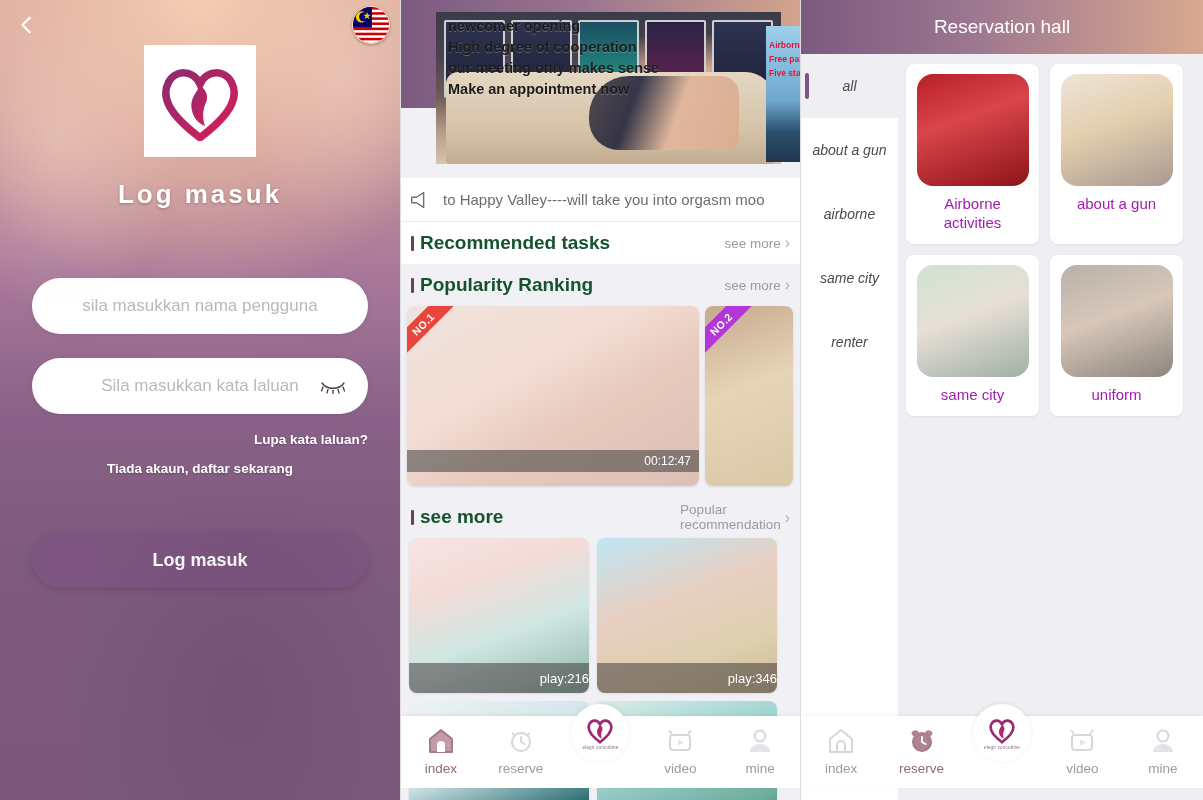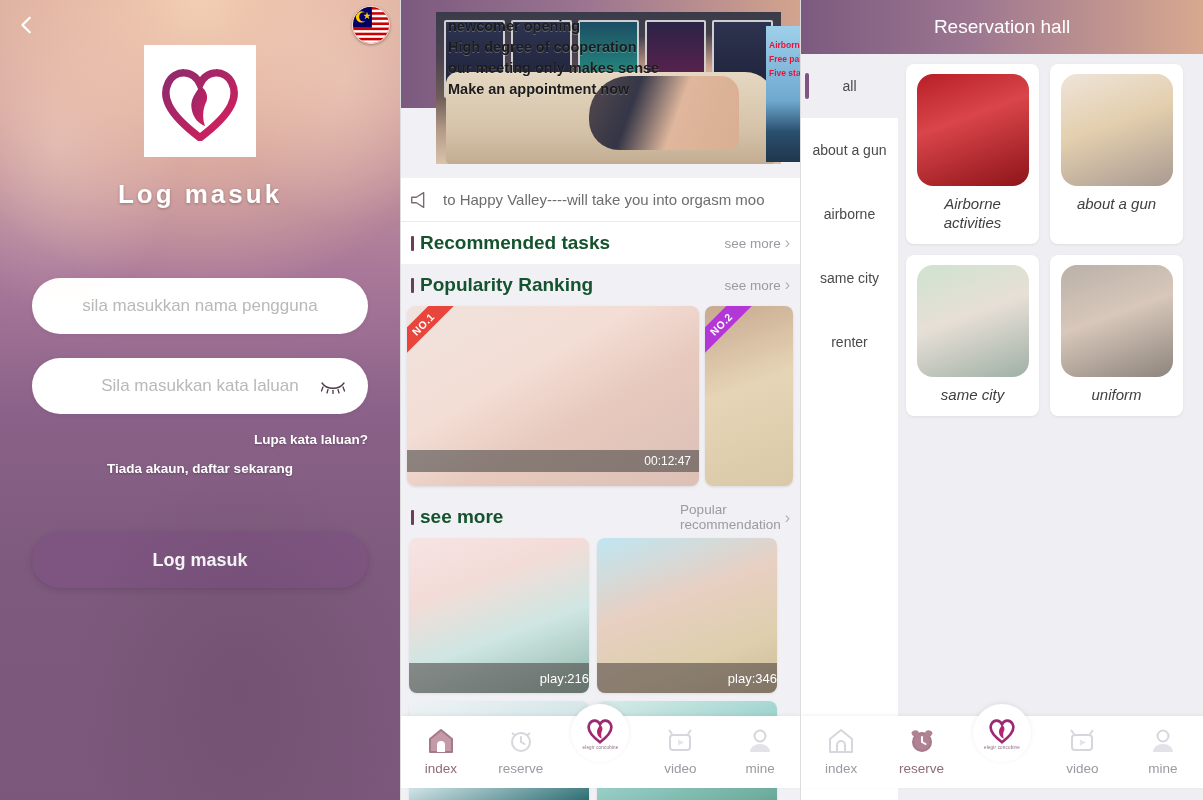--- a/index.html
+++ b/index.html
@@ -178,21 +178,21 @@
   .panel-hall {
     position: relative; width: 403px; height: 800px; background: #eeeef3;
     overflow: hidden; border-left: 1px solid #ddd;
   }
   .hall-head {
     height: 54px; display: flex; align-items: center; justify-content: center;
     background: linear-gradient(90deg,#7c5a7f 0%, #9c7690 42%, #d8a98f 100%);
     color: #fff; font-size: 19px;
   }
   .hall-body { display: flex; height: 746px; }
-  .hall-side { width: 97px; background: #fff; padding-top: 0; }
+  .hall-side { width: 97px; background: #fff; padding-top: 0; font-style: italic; }
   .side-item {
     position: relative; height: 64px; display: flex; align-items: center;
     justify-content: center; font-size: 14px; color: #4a4a4a; text-align: center;
     padding: 0 6px; line-height: 16px;
   }
   .side-item.active { background: #eeeef3; }
   .side-item.active::before {
     content: ""; position: absolute; left: 4px; top: 50%; transform: translateY(-50%);
     width: 4px; height: 26px; background: #7d5580; border-radius: 2px;
   }
@@ -200,21 +200,21 @@
   .hall-grid { display: flex; flex-wrap: wrap; gap: 11px; }
   .hall-card {
     width: 133px; background: #fff; border-radius: 8px; padding: 10px 8px 12px;
     text-align: center; box-shadow: 0 1px 3px rgba(0,0,0,.07);
   }
   .hall-thumb { width: 112px; height: 112px; margin: 0 auto; border-radius: 16px; overflow: hidden; }
   .hall-thumb.t1 { background: linear-gradient(160deg,#b71f26 0%, #d9454a 40%, #8d1419 100%); }
   .hall-thumb.t2 { background: linear-gradient(160deg,#efe4d9 0%, #e3cfae 45%, #a99a92 100%); }
   .hall-thumb.t3 { background: linear-gradient(160deg,#cfe3cf 0%, #e7dfd6 45%, #9fb0a6 100%); }
   .hall-thumb.t4 { background: linear-gradient(160deg,#b9b1a8 0%, #d8c7ba 45%, #8d857d 100%); }
-  .hall-label { margin-top: 8px; font-size: 15px; color: #404040; line-height: 19px; font-style: italic; }
+  .hall-label { margin-top: 8px; font-size: 15px; color: #a21caf; line-height: 19px; }
 
   
   .tabbar {
     position: absolute; left: 0; bottom: 12px; width: 100%; height: 72px;
     background: #fff; display: flex; align-items: flex-start; padding-top: 10px;
     box-shadow: 0 -1px 4px rgba(0,0,0,.06); z-index: 20;
   }
   .tab { flex: 1; display: flex; flex-direction: column; align-items: center; gap: 5px; }
   .tab svg { width: 30px; height: 30px; }
   .tab span { font-size: 13.5px; color: #9a9aa2; }

